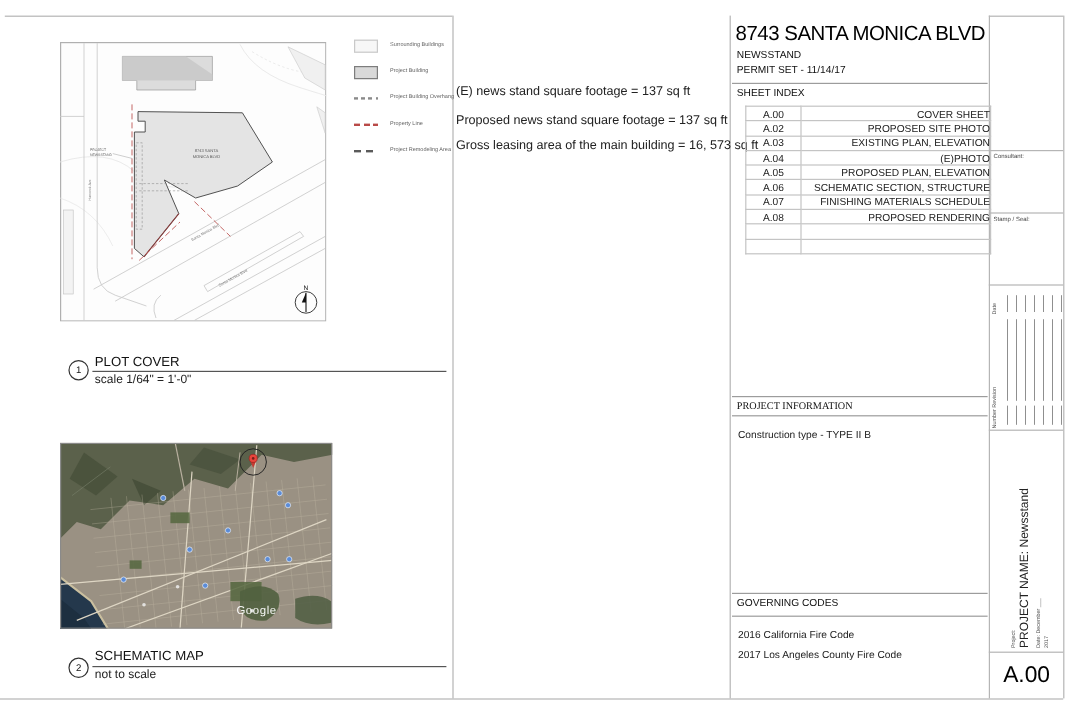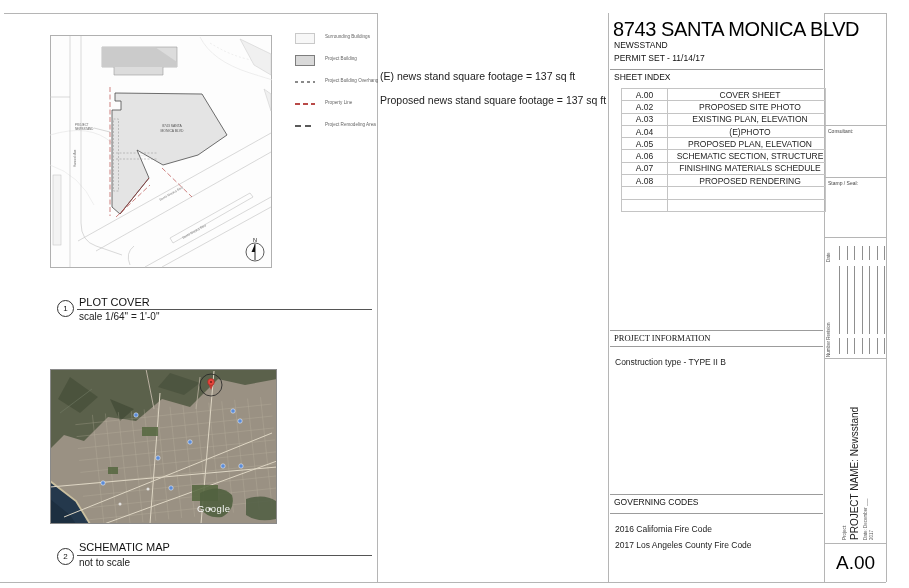--- a/index.html
+++ b/index.html
@@ -20,30 +20,30 @@
   .sw-3{background:repeating-linear-gradient(90deg,#b94a48 0 5px,transparent 5px 8px);}
   .sw-4{background:repeating-linear-gradient(90deg,#5a5a5a 0 6px,transparent 6px 10px);}
   .lg-label{position:absolute;left:30px;top:2px;font-size:4.6px;color:#666;white-space:nowrap;}
   
   .co-circle{position:absolute;width:15px;height:15px;border:1px solid #333;border-radius:50%;
     text-align:center;line-height:15px;font-size:8px;color:#111;background:#fff;}
   .co-title{position:absolute;font-size:11px;color:#111;white-space:nowrap;}
   .co-sub{position:absolute;font-size:10px;color:#222;white-space:nowrap;}
   .co-line{position:absolute;height:1px;background:#555;}
   
-  .tb-title{position:absolute;left:613px;top:18px;font-size:20px;letter-spacing:-0.4px;color:#000;white-space:nowrap;}
+  .tb-title{position:absolute;left:613px;top:18px;font-size:17px;letter-spacing:-0.4px;color:#000;white-space:nowrap;}
   .tb-sub{position:absolute;left:614px;font-size:8.5px;color:#111;white-space:nowrap;}
   .sec-head{position:absolute;left:614px;font-size:8.5px;color:#111;white-space:nowrap;}
   .sec-rule{position:absolute;left:610px;width:213px;height:1px;background:#9c9c9c;}
   .body-line{position:absolute;left:615px;font-size:8.5px;color:#222;white-space:nowrap;}
   
   #sheet-index-table{position:absolute;left:621px;top:88px;border-collapse:collapse;}
   #sheet-index-table td{border:1px solid #c4c4c4;font-size:8.5px;height:11.3px;padding:0;color:#222;}
   #sheet-index-table td.code{width:45px;text-align:center;}
-  #sheet-index-table td.title{width:150px;text-align:center;padding-left:7px;white-space:nowrap;}
+  #sheet-index-table td.title{width:150px;text-align:right;padding-left:7px;white-space:nowrap;}
   
   .strip-label{position:absolute;font-size:5px;color:#444;white-space:nowrap;}
   .vtext{position:absolute;writing-mode:vertical-lr;transform:rotate(180deg);white-space:nowrap;color:#333;}
   .tickband{position:absolute;background:repeating-linear-gradient(90deg,#8f8f8f 0 1px,transparent 1px 7.5px);}
   #sheet-number-box{position:absolute;left:825px;top:544px;width:61px;height:38px;
     text-align:center;line-height:38px;font-size:19px;color:#000;}
   svg text{font-family:"Liberation Sans",sans-serif;}
 </style>
 </head>
 <body>
@@ -237,20 +237,21 @@
     <rect x="0.5" y="0.5" width="226" height="154" fill="none" stroke="#8a8a8a" stroke-width="1"></rect>
   </svg>
 
   <div class="co-circle" style="left:57px;top:548px;">2</div>
   <div class="co-title" style="left:79px;top:541px;">SCHEMATIC MAP</div>
   <div class="co-line" style="left:77px;top:555px;width:295px;"></div>
   <div class="co-sub" style="left:79px;top:557px;">not to scale</div>
 
   <div class="note" style="top:70px;">(E) news stand square footage = 137 sq ft</div>
   <div class="note" style="top:94px;">Proposed news stand square footage = 137 sq ft</div>
+  <div class="note" style="top:115px;">Gross leasing area of the main building = 16, 573 sq ft</div>
 
   <div class="tb-title">8743 SANTA MONICA BLVD</div>
   <div class="tb-sub" style="top:40px;">NEWSSTAND</div>
   <div class="tb-sub" style="top:53px;">PERMIT SET - 11/14/17</div>
 
   <div class="sec-rule" style="top:69px;"></div>
   <div class="sec-head" style="top:72px;">SHEET INDEX</div>
 
   <table id="sheet-index-table">
     <tbody>

